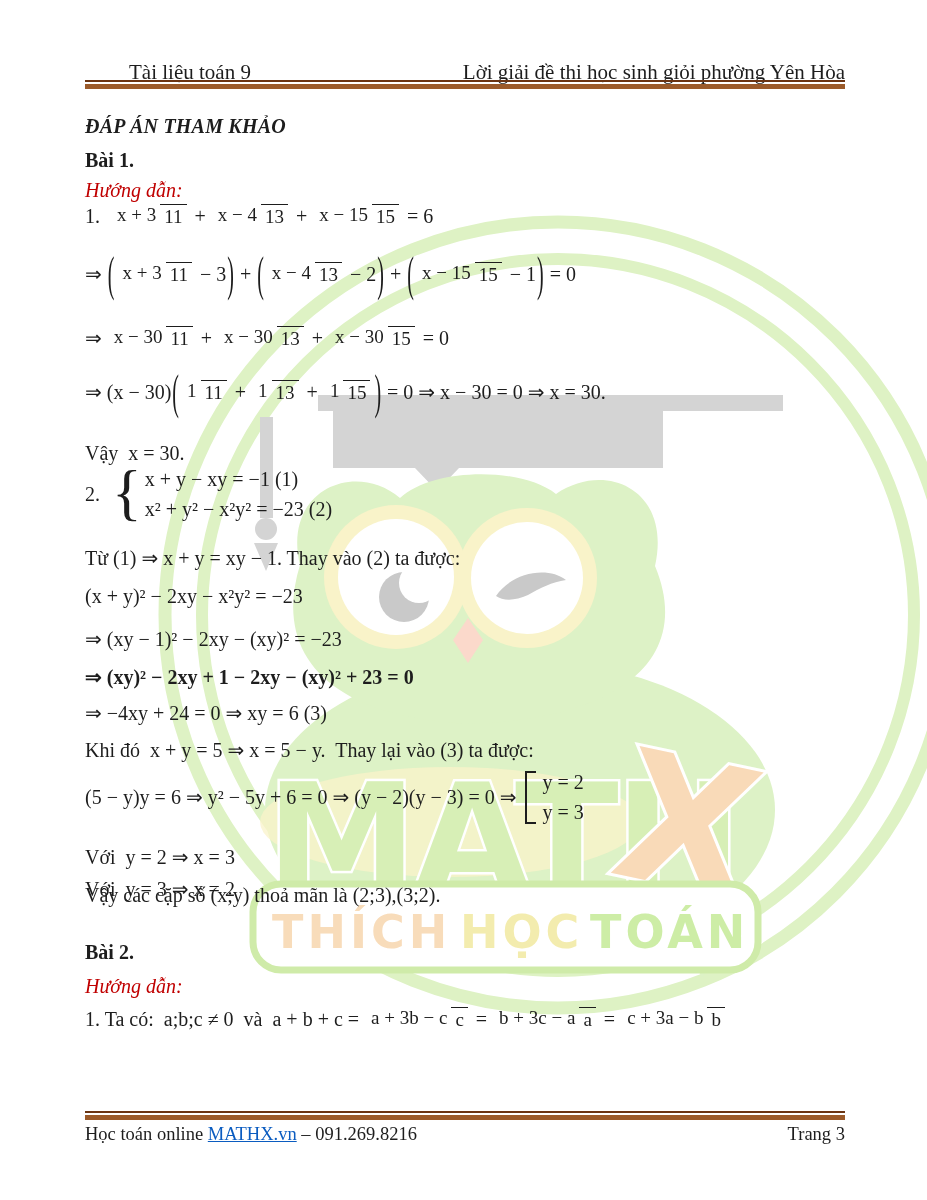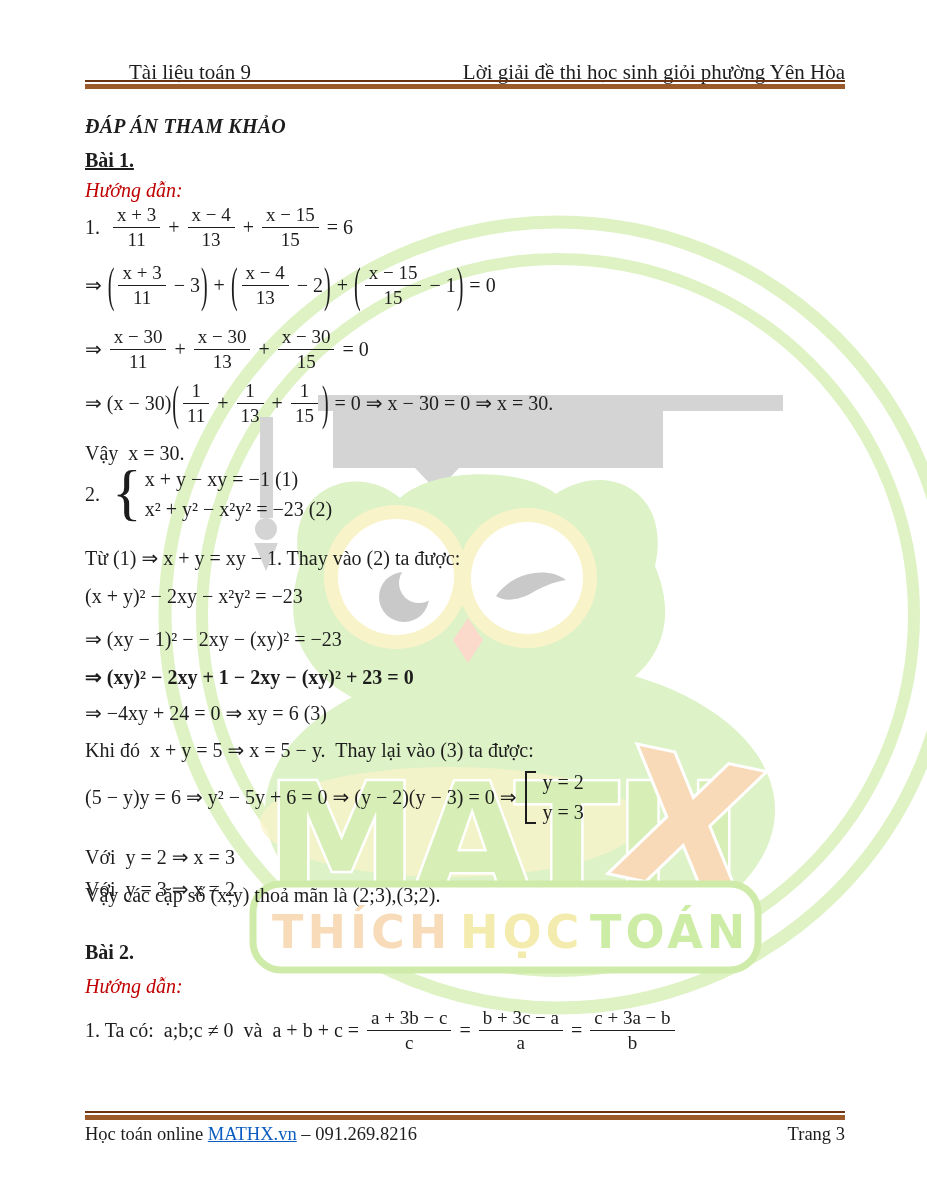--- a/index.html
+++ b/index.html
@@ -10,21 +10,21 @@
   .abs{position:absolute;white-space:pre;}
   .hdr{font-size:21px;top:60px;margin-left:44px;}
   .rulewrap{position:absolute;left:85px;width:760px;}
   .rule-a{height:2px;background:#6b3413;}
   .rule-b{height:5px;background:#9b5a2a;margin-top:2px;}
   .h1{font-weight:bold;font-size:21px;letter-spacing:.2px;font-style:italic;}
   .h2{font-weight:bold;font-size:20px;}
   .guide{color:#c00000;font-style:italic;font-size:20px;}
   .line{position:absolute;left:85px;display:flex;align-items:center;white-space:pre;
         font-size:20px;line-height:1.25;}
-  .frac{display:inline-flex;flex-direction:column;text-align:center;margin:0 3px;font-size:19px;}
+  .frac{display:inline-flex;flex-direction:row;text-align:center;margin:0 3px;font-size:19px;}
   .frac .num{display:block;padding:0 4px;line-height:1.2;}
   .frac .den{display:block;border-top:1.4px solid #1d1d1d;padding:0 4px;line-height:1.25;}
   .bigp{display:inline-block;transform:scaleY(2.45);transform-origin:center;margin:0 1px;font-weight:300;}
   .cases{display:inline-flex;align-items:center;margin-left:2px;}
   .brace{font-size:62px;line-height:.9;font-weight:400;margin-right:3px;transform:translateY(-2px);}
   .sqbr{align-self:stretch;width:9px;border-left:2px solid #1d1d1d;border-top:2px solid #1d1d1d;
         border-bottom:2px solid #1d1d1d;margin:1px 6px 1px 2px;}
   .cascol{display:flex;flex-direction:column;gap:5px;text-align:left;}
   .ftr{font-size:18.5px;top:1124px;}
   a.flink{color:#0b5cc0;text-decoration:underline;cursor:pointer;}
@@ -80,21 +80,21 @@
   <div class="layer">
 
     <div class="abs hdr" style="left:85px;">Tài liệu toán 9</div>
     <div class="abs hdr" style="right:82px;">Lời giải đề thi học sinh giỏi phường Yên Hòa</div>
     <div class="rulewrap" style="top:80px;">
       <div class="rule-a"></div>
         <div class="rule-b"></div>
     </div>
 
     <div class="line h1" style="top:114px;">ĐÁP ÁN THAM KHẢO</div>
-    <div class="line h2" style="top:148px;text-decoration:underline;">Bài 1.</div>
+    <div class="line h2" style="top:148px;">Bài 1.</div>
     <div class="line guide" style="top:178px;">Hướng dẫn:</div>
 
     <div class="line" style="top:204px;"><span>1.  </span><span class="frac"><span class="num">x + 3</span><span class="den">11</span></span><span> + </span><span class="frac"><span class="num">x − 4</span><span class="den">13</span></span><span> + </span><span class="frac"><span class="num">x − 15</span><span class="den">15</span></span><span> = 6</span></div>
     <div class="line" style="top:262px;"><span>⇒ </span><span class="bigp">(</span><span class="frac"><span class="num">x + 3</span><span class="den">11</span></span><span> − 3</span><span class="bigp">)</span><span> + </span><span class="bigp">(</span><span class="frac"><span class="num">x − 4</span><span class="den">13</span></span><span> − 2</span><span class="bigp">)</span><span> + </span><span class="bigp">(</span><span class="frac"><span class="num">x − 15</span><span class="den">15</span></span><span> − 1</span><span class="bigp">)</span><span> = 0</span></div>
     <div class="line" style="top:326px;"><span>⇒ </span><span class="frac"><span class="num">x − 30</span><span class="den">11</span></span><span> + </span><span class="frac"><span class="num">x − 30</span><span class="den">13</span></span><span> + </span><span class="frac"><span class="num">x − 30</span><span class="den">15</span></span><span> = 0</span></div>
     <div class="line" style="top:380px;"><span>⇒ (x − 30)</span><span class="bigp">(</span><span class="frac"><span class="num">1</span><span class="den">11</span></span><span> + </span><span class="frac"><span class="num">1</span><span class="den">13</span></span><span> + </span><span class="frac"><span class="num">1</span><span class="den">15</span></span><span class="bigp">)</span><span> = 0 ⇒ x − 30 = 0 ⇒ x = 30.</span></div>
 
     <div class="line" style="top:441px;">Vậy  x = 30.</div>
 
     <div class="line" style="top:467px;"><span>2.  </span><span class="cases"><span class="brace">{</span><span class="cascol"><span>x + y − xy = −1 (1)</span><span>x² + y² − x²y² = −23 (2)</span></span></span></div>

